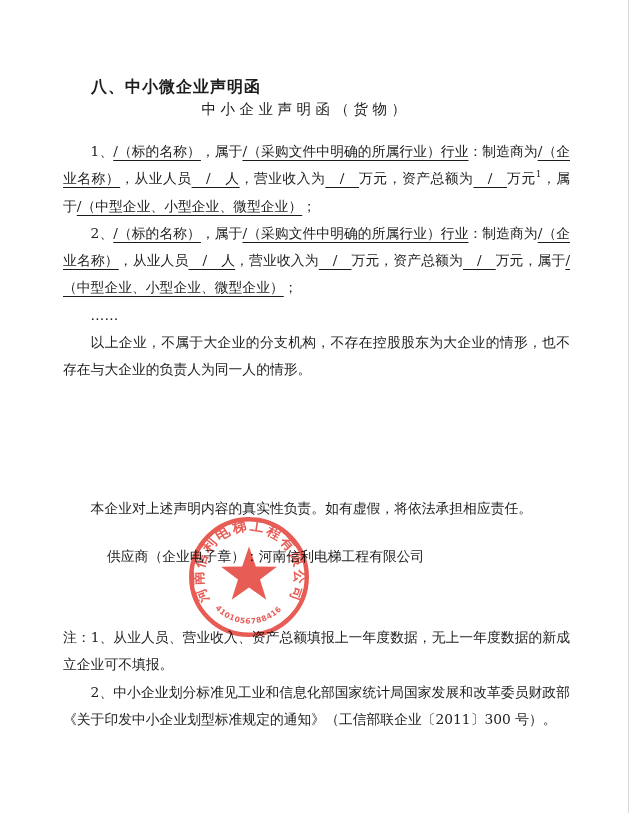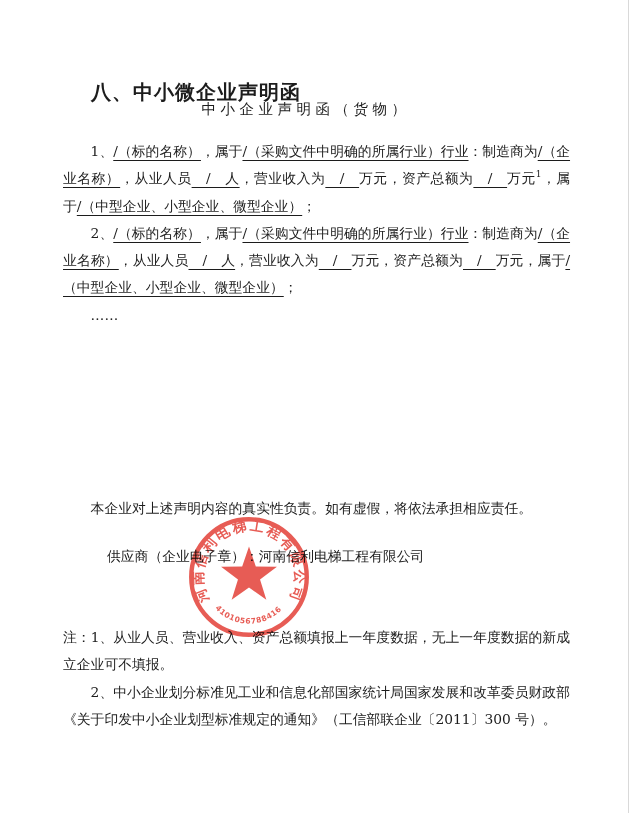--- a/index.html
+++ b/index.html
@@ -5,21 +5,21 @@
   html,body{margin:0;padding:0;}
   body{
     width:636px;height:813px;position:relative;background:#ffffff;
     font-family:"DejaVu Serif","Liberation Serif",serif;
     color:#1c1c1c;overflow:hidden;
   }
   .page-edge{position:absolute;top:0;bottom:0;width:1px;background:#d9d9d9;}
   .heading{
     position:absolute;left:91px;top:66px;
     font-family:"DejaVu Sans","Liberation Sans",sans-serif;
-    font-size:20px;font-weight:700;letter-spacing:1px;
+    font-size:16px;font-weight:700;letter-spacing:1px;
   }
   .subtitle{
     position:absolute;left:53px;top:100px;width:506px;
     text-align:center;font-size:14.5px;letter-spacing:4.5px;font-weight:500;
   }
   .textblock{
     position:absolute;left:63px;width:507px;
     font-size:13.8px;line-height:27.3px;
     text-align:justify;text-justify:inter-character;
   }
@@ -45,20 +45,21 @@
 <div class="page-edge" style="right:7px;"></div>
 
 <h1 class="heading">八、中小微企业声明函</h1>
 
 <div class="subtitle">中小企业声明函（货物）</div>
 
 <div class="textblock" id="declaration">
   <p class="indent"><span>1、</span><span class="u">/（标的名称）</span><span>，属于</span><span class="u">/（采购文件中明确的所属行业）行业</span><span>：制造商为</span><span class="u">/（企业名称）</span><span>，从业人员</span><span class="u">　/　人</span><span>，营业收入为</span><span class="u">　/　</span><span>万元，资产总额为</span><span class="u">　/　</span><span>万元</span><sup>1</sup><span>，属于</span><span class="u">/（中型企业、小型企业、微型企业）</span><span>；</span></p>
   <p class="indent"><span>2、</span><span class="u">/（标的名称）</span><span>，属于</span><span class="u">/（采购文件中明确的所属行业）行业</span><span>：制造商为</span><span class="u">/（企业名称）</span><span>，从业人员</span><span class="u">　/　人</span><span>，营业收入为</span><span class="u">　/　</span><span>万元，资产总额为</span><span class="u">　/　</span><span>万元，属于</span><span class="u">/（中型企业、小型企业、微型企业）</span><span>；</span></p>
   <p class="indent"><span>……</span></p>
+  <p class="indent"><span>以上企业，不属于大企业的分支机构，不存在控股股东为大企业的情形，也不存在与大企业的负责人为同一人的情形。</span></p>
 </div>
 
 <div class="textblock" id="responsibility">
   <p class="indent">本企业对上述声明内容的真实性负责。如有虚假，将依法承担相应责任。</p>
 </div>
 
 <div class="textblock" id="signature">
   <p>供应商（企业电子章）：河南信利电梯工程有限公司</p>
 </div>
 

